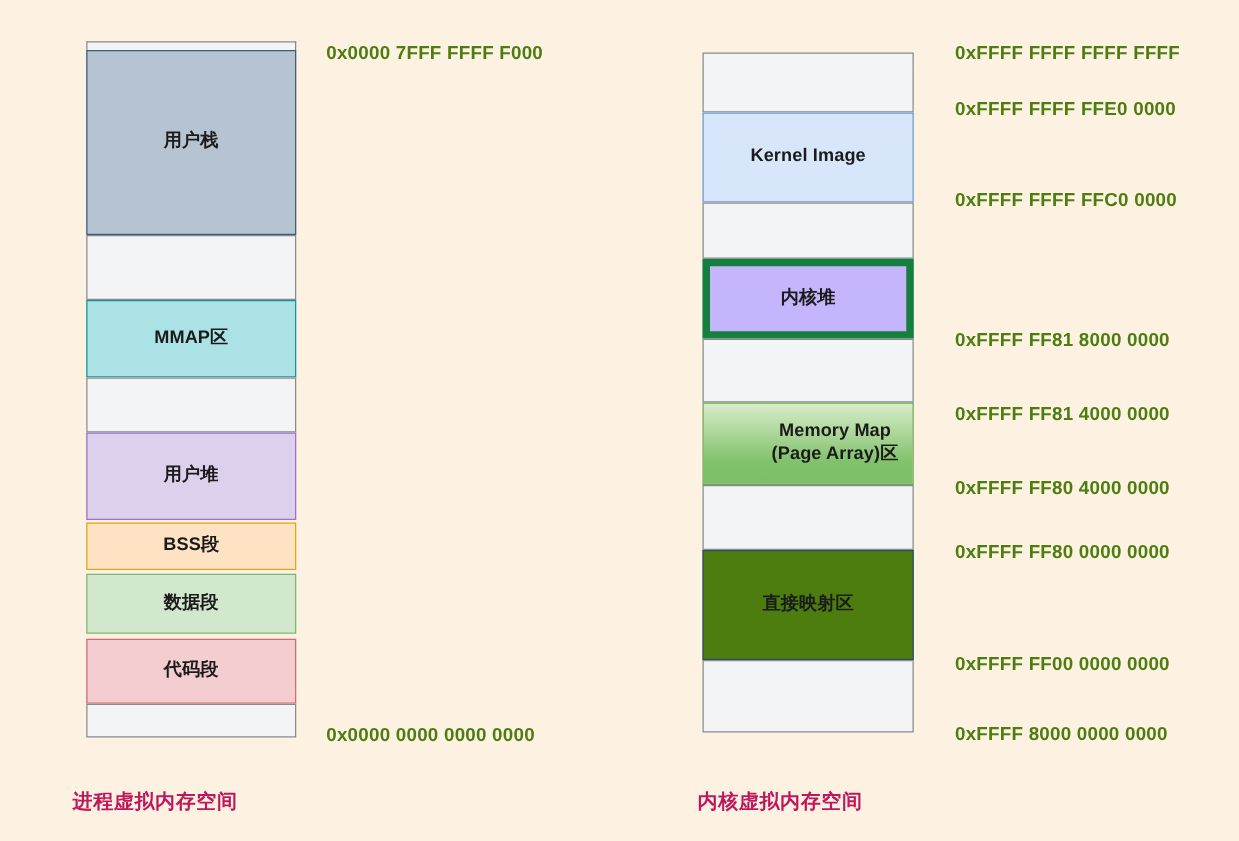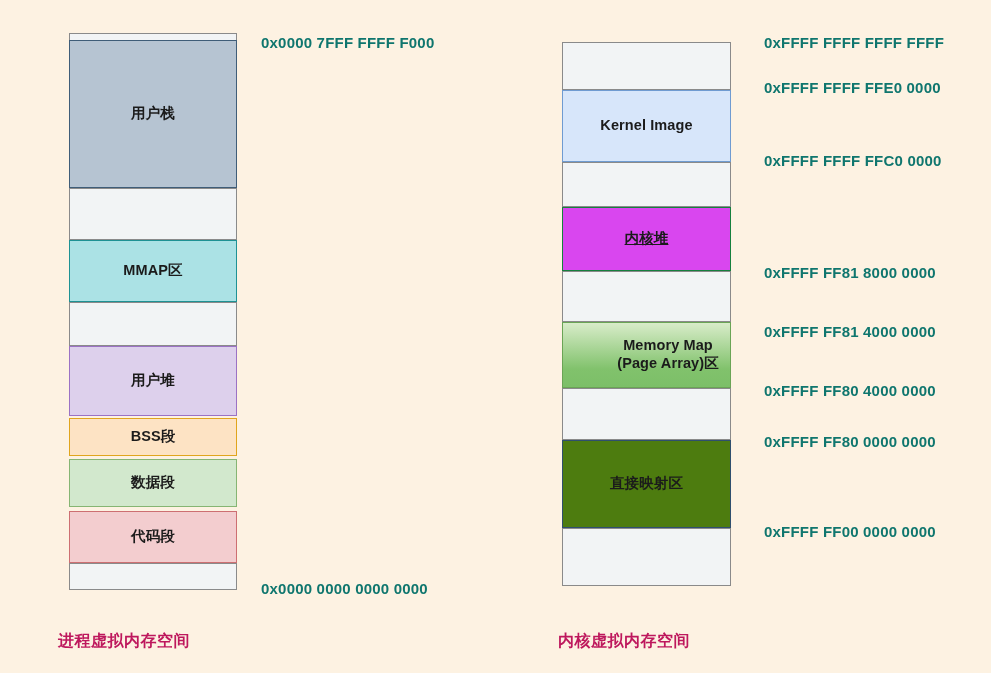--- a/index.html
+++ b/index.html
@@ -81,23 +81,22 @@
     background: #f3cdcf;
     border: 1px solid #cd6f72;
   }
 
   
   .sk-kimage {
     background: #d7e6fa;
     border: 1px solid #6f9bd1;
   }
   .sk-kheap {
-    background: #d946ef;
-    border: 1px solid #15803d;
-    text-decoration: underline;
+    background: #c4b5fd;
+    border: 6px solid #15803d;
   }
   .sk-memmap {
     background: linear-gradient(to bottom, #d8ecc9 0%, #81c26c 72%, #7cbf68 100%);
     border: 1px solid #6aa455;
     padding-left: 43px;
   }
   .sk-direct {
     background: #4d7c0f;
     border: 1px solid #2f4f6e;
   }
@@ -113,21 +112,21 @@
     background: #f2f4f5;
     border: 1px solid #8a8a8a;
     border-bottom: none;
   }
 
   
   .addr {
     position: absolute;
     font-size: 15px;
     font-weight: bold;
-    color: #0f766e;
+    color: #4d7c0f;
     white-space: nowrap;
     letter-spacing: 0.2px;
   }
 
   .addr-left  { left: 261px; }
   .addr-right { left: 764px; }
 
   
   .caption {
     position: absolute;
@@ -216,16 +215,17 @@
   </div>
 
   <div class="addr addr-right" style="top:34px;">0xFFFF FFFF FFFF FFFF</div>
   <div class="addr addr-right" style="top:79px;">0xFFFF FFFF FFE0 0000</div>
   <div class="addr addr-right" style="top:152px;">0xFFFF FFFF FFC0 0000</div>
   <div class="addr addr-right" style="top:264px;">0xFFFF FF81 8000 0000</div>
   <div class="addr addr-right" style="top:323px;">0xFFFF FF81 4000 0000</div>
   <div class="addr addr-right" style="top:382px;">0xFFFF FF80 4000 0000</div>
   <div class="addr addr-right" style="top:433px;">0xFFFF FF80 0000 0000</div>
   <div class="addr addr-right" style="top:523px;">0xFFFF FF00 0000 0000</div>
+  <div class="addr addr-right" style="top:579px;">0xFFFF 8000 0000 0000</div>
 
   <div class="caption caption-right">内核虚拟内存空间</div>
 
 </div>
 
 </body></html>

